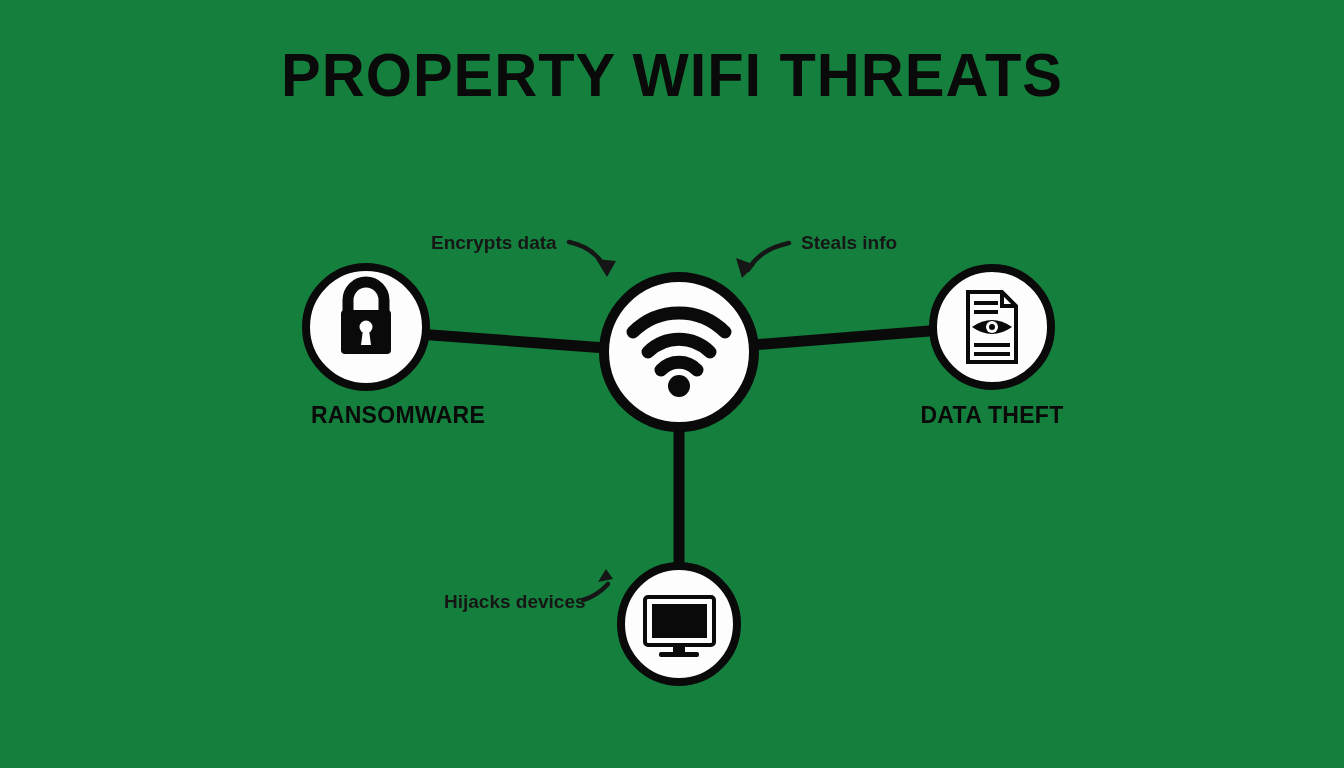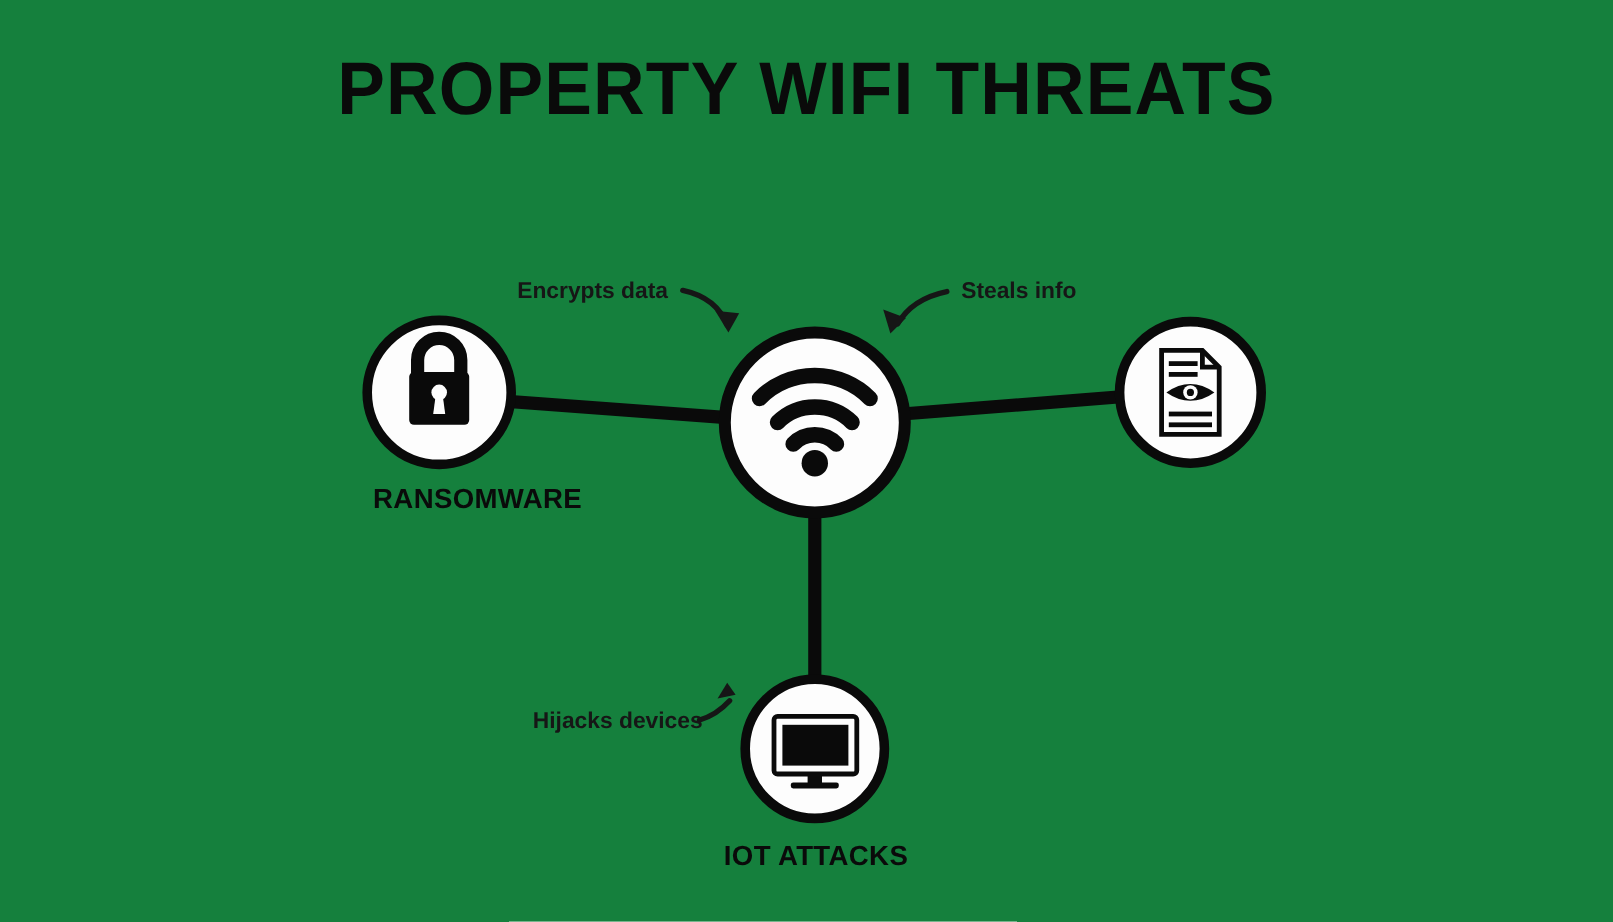--- a/index.html
+++ b/index.html
@@ -156,22 +156,22 @@
       <path d="M 607 277 L 596 259 L 616 261 Z"></path>
       <path d="M 742 278 L 736 258 L 755 265 Z"></path>
       <path d="M 613 579 L 598 582 L 606 569 Z"></path>
     </g>
   </svg>
 
   <div id="title">PROPERTY WIFI THREATS</div>
 
   <div id="label-ransomware" class="node-label">RANSOMWARE</div>
 
+  <div id="label-datatheft" class="node-label">DATA THEFT</div>
 
-  <div id="label-iot" class="node-label">IOT ATTACKS</div>
 
   <div id="ann-encrypts" class="annotation">Encrypts data</div>
 
   <div id="ann-steals" class="annotation">Steals info</div>
 
   <div id="ann-hijacks" class="annotation">Hijacks devices</div>
 
 </div>
 
 </body></html>

